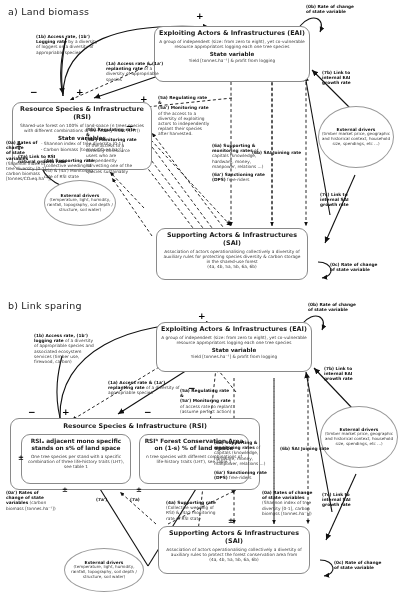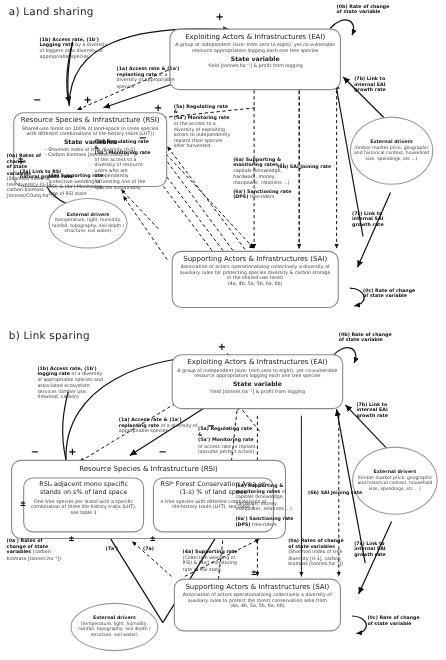--- a/index.html
+++ b/index.html
@@ -3,40 +3,40 @@
 <meta charset="utf-8">
 <style>
   html,body{margin:0;padding:0;background:#fff;}
   body{width:405px;height:600px;position:relative;overflow:hidden;
        font-family:"DejaVu Sans","Liberation Sans",sans-serif;color:#1a1a1a;}
   .panel-title{position:absolute;font-size:9.5px;color:#222;letter-spacing:.2px;}
   svg.wires{position:absolute;left:0;top:0;width:405px;height:600px;pointer-events:none;}
 
   .box{position:absolute;border:1px solid #8a8a8a;border-radius:9px;background:#fff;
        box-sizing:border-box;text-align:center;padding:3px 4px;}
-  .box .bt{font-weight:normal;font-size:6.4px;line-height:7.6px;display:block;margin-bottom:1.5px;}
+  .box .bt{font-weight:bold;font-size:6.4px;line-height:7.6px;display:block;margin-bottom:1.5px;}
   .box .bd{font-size:4.3px;line-height:5.1px;color:#3a3a3a;display:block;}
   .box .sv{font-weight:bold;font-size:5.6px;line-height:6.6px;display:block;margin-top:2px;}
   .box .svd{font-size:4.3px;line-height:5.1px;color:#3a3a3a;display:block;}
 
   .ell{position:absolute;border:1px solid #9a9a9a;border-radius:50%;background:#fff;
        box-sizing:border-box;text-align:center;display:flex;flex-direction:column;
        align-items:center;justify-content:center;padding:2px;}
   .ell .et{font-weight:bold;font-size:4.3px;line-height:5px;display:block;}
   .ell .ed{font-size:4.1px;line-height:4.8px;color:#3a3a3a;display:block;}
 
   .lab{position:absolute;font-size:4.3px;line-height:5.2px;color:#3a3a3a;}
   .lab b{font-weight:bold;color:#111;}
   .sign{position:absolute;font-weight:bold;font-size:9px;color:#000;line-height:9px;}
   .pm{position:absolute;font-weight:bold;font-size:7px;color:#000;line-height:7px;}
 </style>
 </head>
 <body>
 
-<div class="panel-title" style="left:8px;top:6px;">a) Land sharing</div>
+<div class="panel-title" style="left:8px;top:6px;">a) Land biomass</div>
 
 <svg class="wires">
   <defs>
     <marker id="ah" markerWidth="7" markerHeight="7" refX="5.6" refY="2.6" orient="auto">
       <path d="M0,0 L5.6,2.6 L0,5.2 z" fill="#111"></path>
     </marker>
     <marker id="ahs" markerWidth="6" markerHeight="6" refX="4.8" refY="2.2" orient="auto">
       <path d="M0,0 L4.8,2.2 L0,4.4 z" fill="#111"></path>
     </marker>
   </defs>

